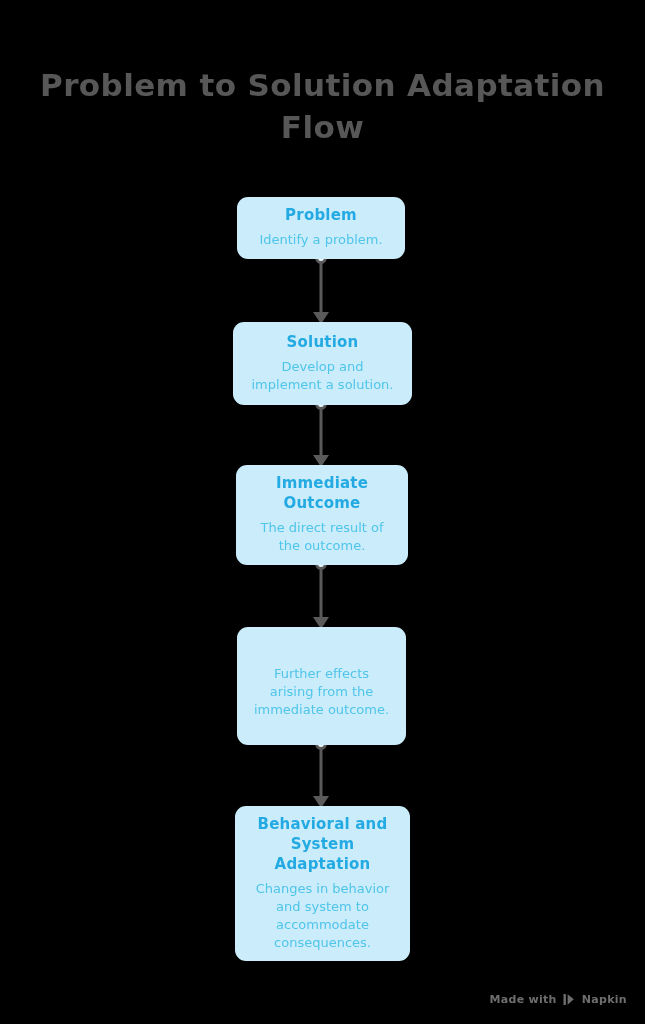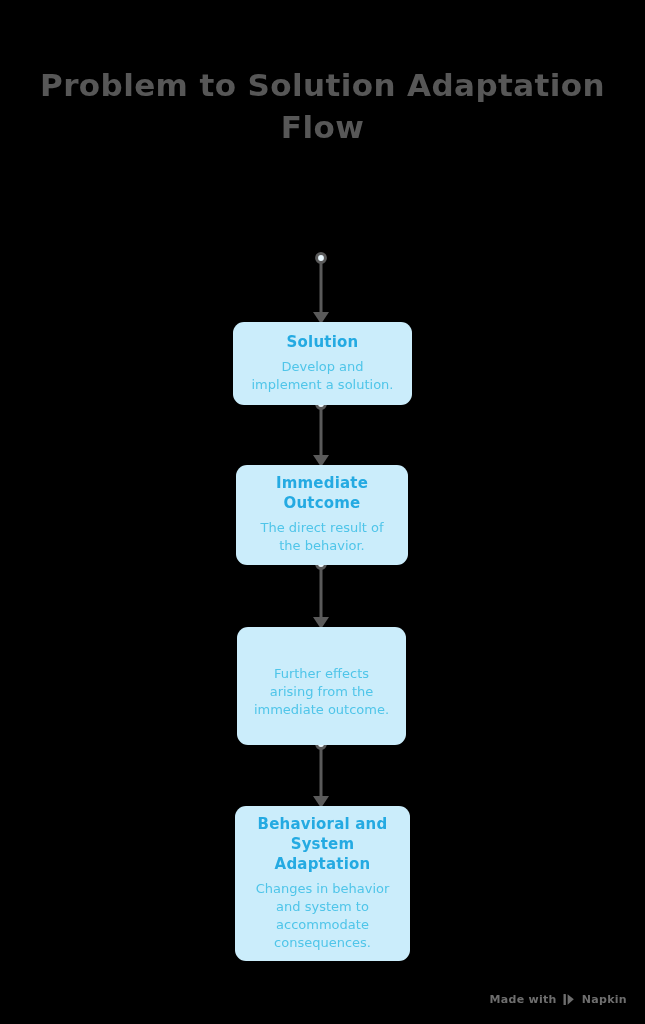--- a/index.html
+++ b/index.html
@@ -134,30 +134,34 @@
         <path d="M 313 617 L 321 629 L 329 617 Z" fill="#5A5A5A"></path>
       </g>
       <g>
         <line x1="321" y1="745" x2="321" y2="800" stroke="#5A5A5A" stroke-width="3"></line>
         <circle cx="321" cy="744" r="4.4" fill="#EAF7FD" stroke="#5A5A5A" stroke-width="3"></circle>
         <path d="M 313 796 L 321 808 L 329 796 Z" fill="#5A5A5A"></path>
       </g>
     </svg>
 
   <div class="flow">
+      <div class="node" style="left: 237px; top: 197px; width: 168px; height: 62px; background: rgb(203, 237, 251);">
+        <div class="node-title" style="color: rgb(36, 170, 226); white-space: pre-line;">Problem</div>
+        <div class="node-desc" style="color: rgb(79, 197, 233); white-space: pre-line;">Identify a problem.</div>
+      </div>
       <div class="node" style="left: 233px; top: 322px; width: 179px; height: 83px; background: rgb(203, 237, 251);">
         <div class="node-title" style="color: rgb(36, 170, 226); white-space: pre-line;">Solution</div>
         <div class="node-desc" style="color: rgb(79, 197, 233); white-space: pre-line;">Develop and
 implement a solution.</div>
       </div>
       <div class="node" style="left: 236px; top: 465px; width: 172px; height: 100px; background: rgb(203, 237, 251);">
         <div class="node-title" style="color: rgb(36, 170, 226); white-space: pre-line;">Immediate
 Outcome</div>
         <div class="node-desc" style="color: rgb(79, 197, 233); white-space: pre-line;">The direct result of
-the behavior.</div>
+the outcome.</div>
       </div>
       <div class="node" style="left: 237px; top: 627px; width: 169px; height: 118px; background: rgb(203, 237, 251);">
         <div class="node-desc" style="color: rgb(79, 197, 233); white-space: pre-line; margin-top: 13px;">Further effects
 arising from the
 immediate outcome.</div>
       </div>
       <div class="node" style="left: 235px; top: 806px; width: 175px; height: 155px; background: rgb(203, 237, 251);">
         <div class="node-title" style="color: rgb(36, 170, 226); white-space: pre-line;">Behavioral and
 System
 Adaptation</div>

